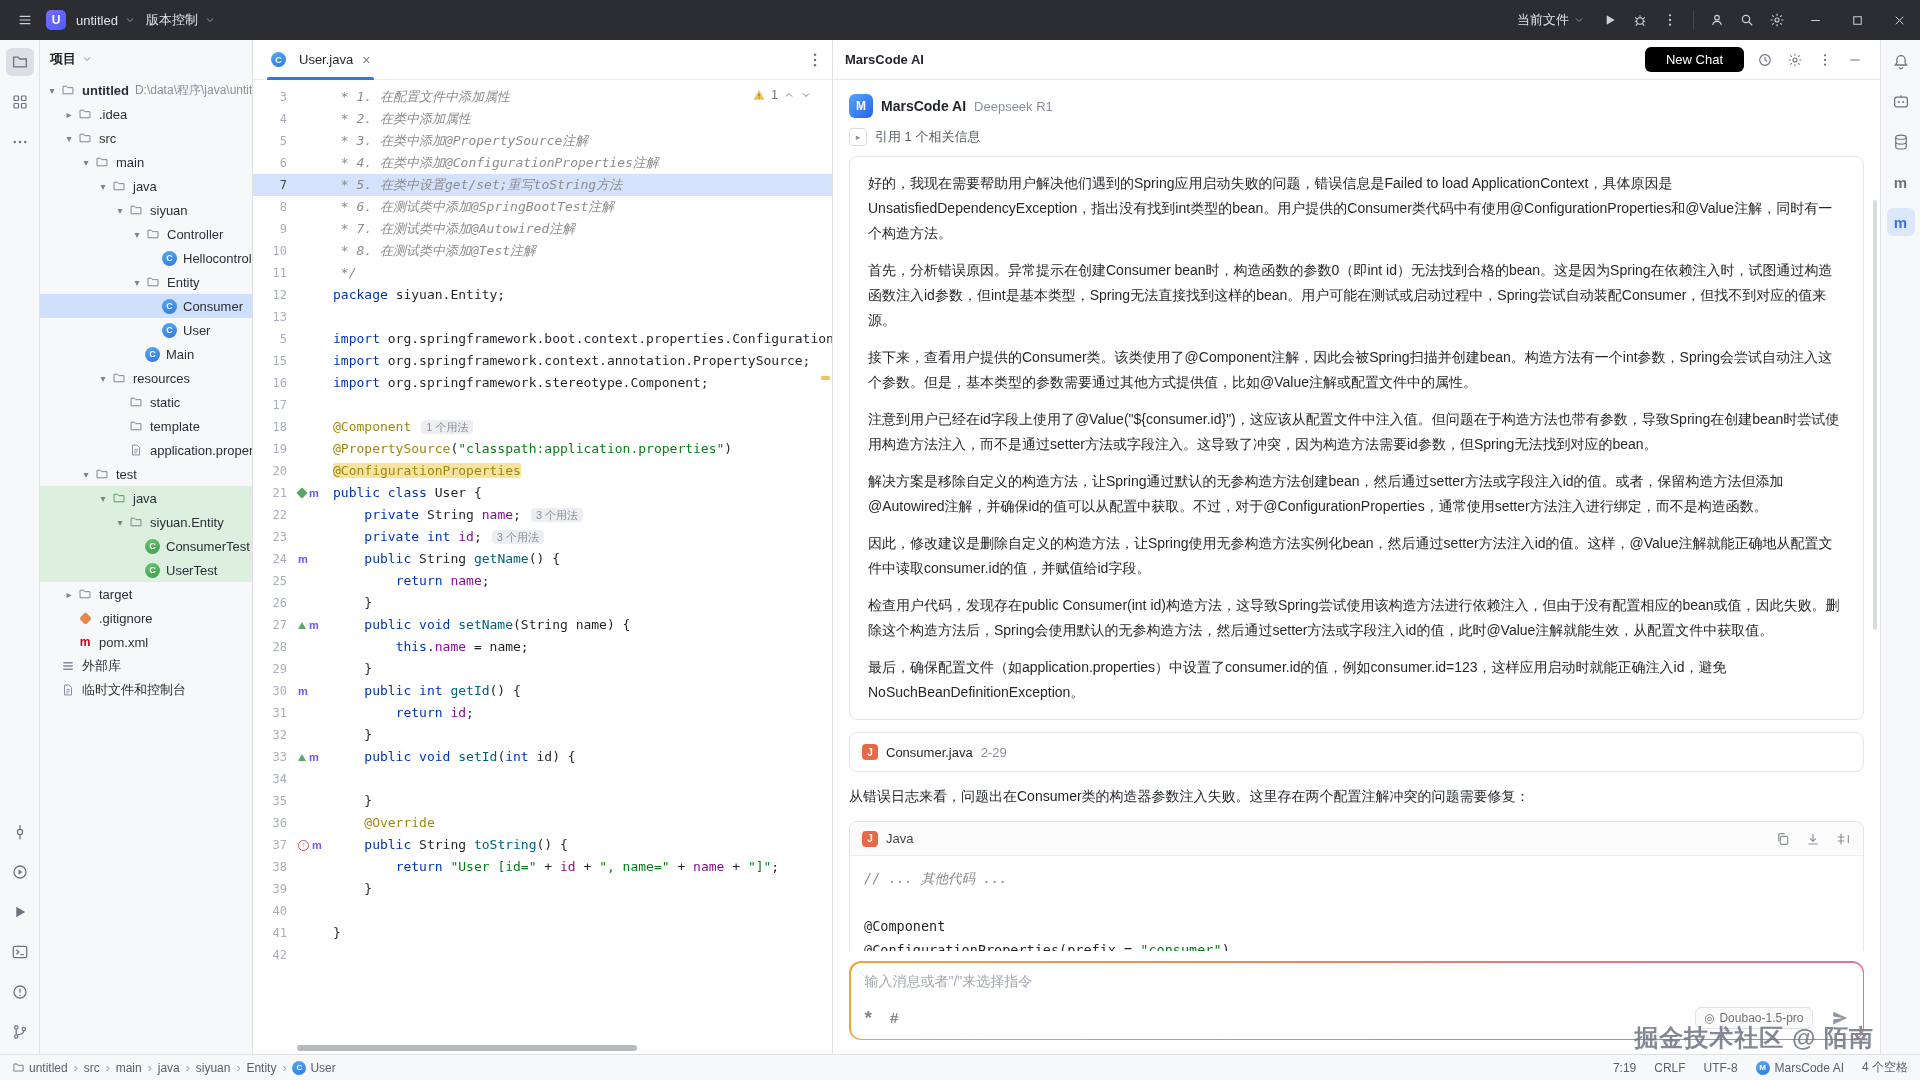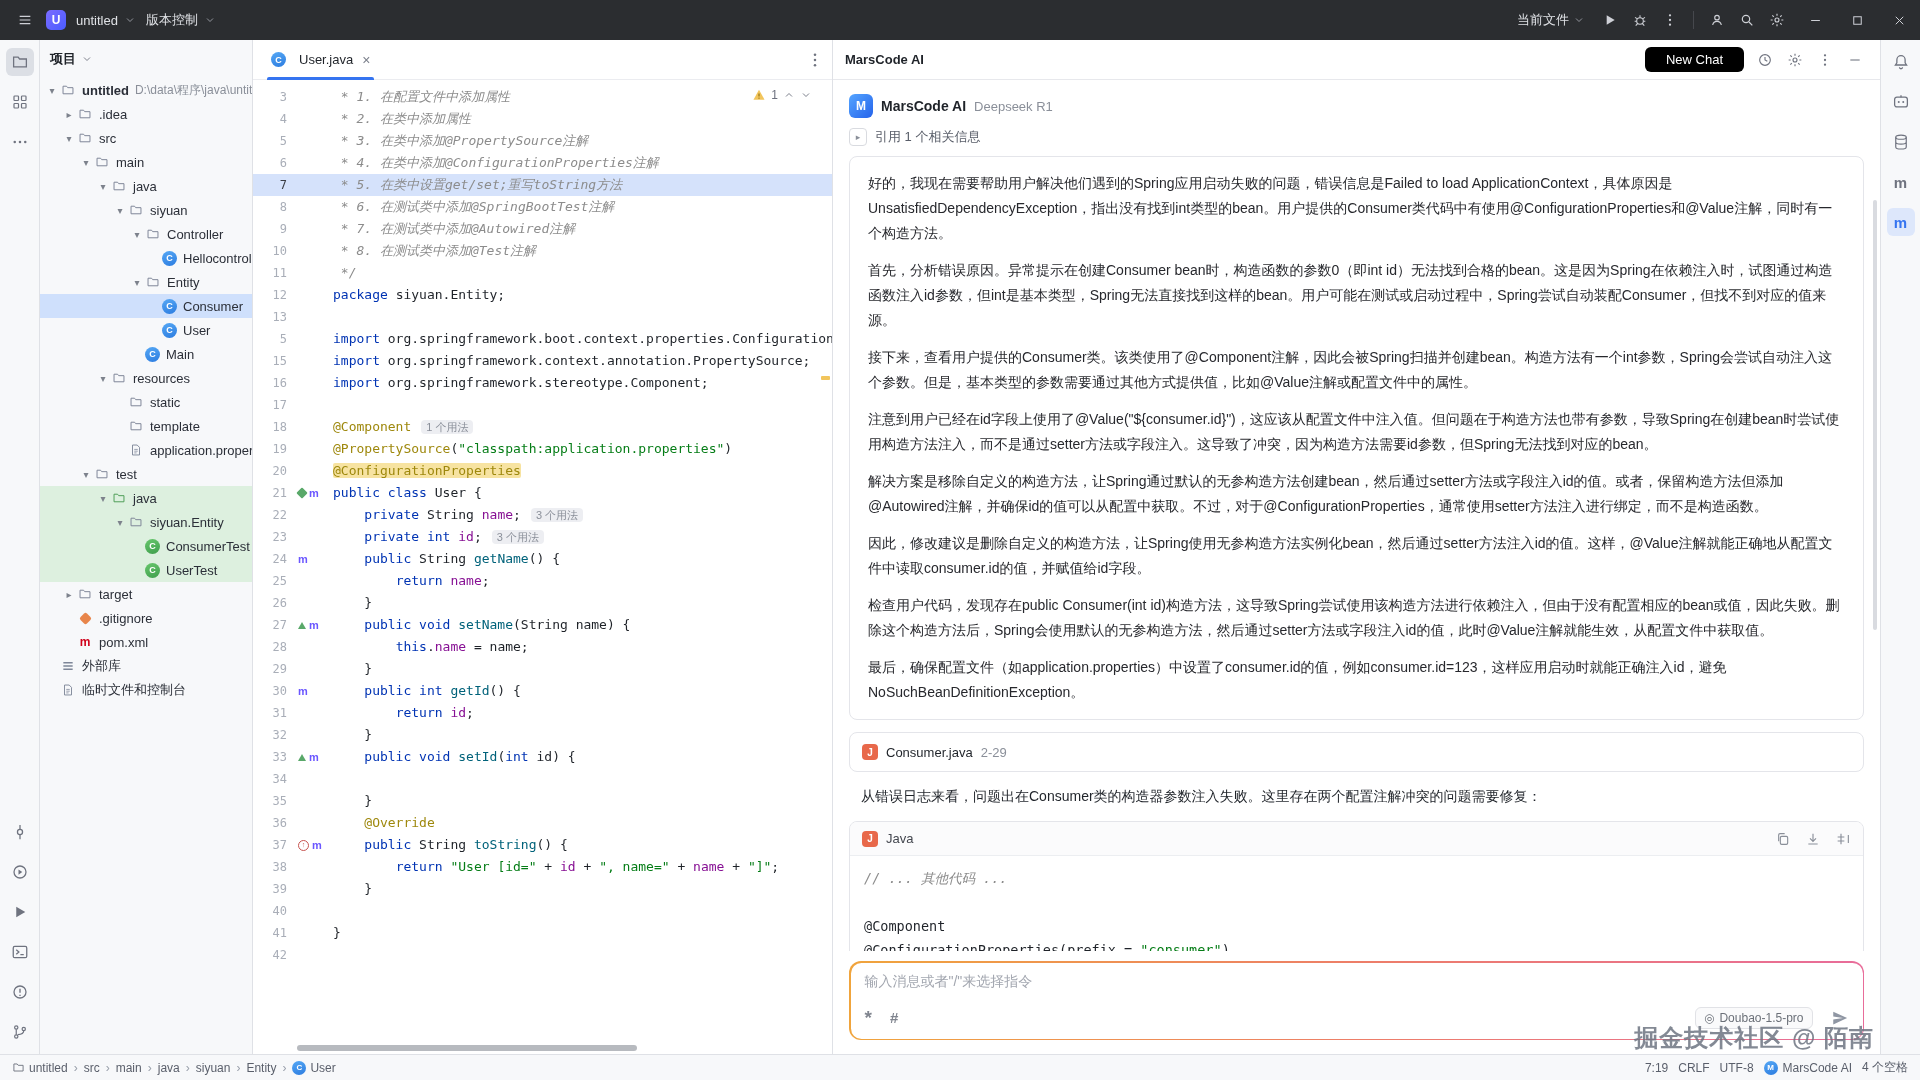--- a/index.html
+++ b/index.html
@@ -88,21 +88,21 @@
 .alogo{width:24px;height:24px;border-radius:6px;background:linear-gradient(135deg,#55a5ff,#2563eb);color:#fff;font-weight:700;font-size:12px;display:flex;align-items:center;justify-content:center}
 .aname{font-weight:700;font-size:14px}
 .amodel{color:#8a8f99;font-size:13px}
 .refrow{display:flex;align-items:center;gap:8px;margin:2px 16px 10px;font-size:13px;color:#585d68}
 .refchev{width:18px;height:18px;border:1px solid #d9dbe0;border-radius:4px;display:flex;align-items:center;justify-content:center;color:#8a8f99;font-size:9px}
 .rbox{border:1px solid #e4e5ea;border-radius:8px;margin:0 16px;padding:2px 18px}
 .rbox p{font-size:14px;line-height:25px;margin:12px 0;color:#27282d}
 .fref{display:flex;align-items:center;gap:8px;border:1px solid #e4e5ea;border-radius:8px;margin:12px 16px;height:40px;padding:0 12px;font-size:13px}
 .jicon{width:16px;height:16px;border-radius:4px;background:#e8684a;color:#fff;font-size:10px;font-weight:700;display:flex;align-items:center;justify-content:center;flex:none}
 .frange{color:#8a8f99}
-.intro{font-size:14px;line-height:25px;margin:4px 28px 12px;color:#1f2329}
+.intro{font-size:14px;line-height:25px;margin:4px 16px 12px;color:#1f2329}
 .cblock{border:1px solid #e4e5ea;border-radius:8px;margin:0 16px;overflow:hidden}
 .cbhead{height:34px;display:flex;align-items:center;gap:8px;padding:0 12px;border-bottom:1px solid #eceef1;font-size:13px;color:#44474f;background:#fbfbfc}
 .cbacts{margin-left:auto;display:flex;gap:14px}
 .cbact{width:16px;height:16px;color:#8a8f99}
 .cbody{padding:10px 14px;font-family:"DejaVu Sans Mono","Liberation Mono",monospace;font-size:13.5px}
 .ccl{height:24px;line-height:24px;white-space:pre}
 .inwrap{flex:none;margin:10px 16px 14px;border-radius:12px;padding:1.5px;background:linear-gradient(90deg,#f0a43c,#ed7e68,#e86c9a)}
 .inbox{background:#fff;border-radius:10.5px;padding:10px 14px}
 .ph{color:#a2a6af;font-size:14px}
 .inrow{display:flex;align-items:center;gap:18px;margin-top:16px}
@@ -110,21 +110,21 @@
 .hashic{color:#80858f;font-size:15px;font-weight:700}
 .mpill{margin-left:auto;display:flex;align-items:center;gap:5px;border:1px solid #e1e2e6;border-radius:6px;padding:3px 8px;font-size:12px;color:#6b7078;background:#fafafb}
 .sendic{width:18px;height:18px;color:#8f96a3}
 .cvscroll{position:absolute;right:3px;top:120px;width:4px;height:430px;background:#d9dbe0;border-radius:2px}
 
 
 .statusbar{height:26px;background:#f7f8fa;border-top:1px solid #dfe1e6;display:flex;align-items:center;padding:0 12px;font-size:12px;color:#5a5f6b}
 .crumbs{display:flex;align-items:center;gap:6px}
 .bsep{color:#9aa0ab}
 .bic{width:13px;height:13px;color:#6f737f}
-.sitems{margin-left:auto;display:flex;align-items:center;gap:10px}
+.sitems{margin-left:auto;display:flex;align-items:center;gap:18px}
 .sitem{display:flex;align-items:center;gap:5px}
 .sball{width:14px;height:14px;font-size:8px;margin:0}
 .watermark{position:absolute;right:46px;bottom:26px;font-size:24px;font-weight:700;color:#6e7582;opacity:.85;letter-spacing:1px;z-index:40}
 </style>
 </head>
 <body>
 
 <header class="titlebar">
   <div class="tb-left">
     <span class="tbtn">

